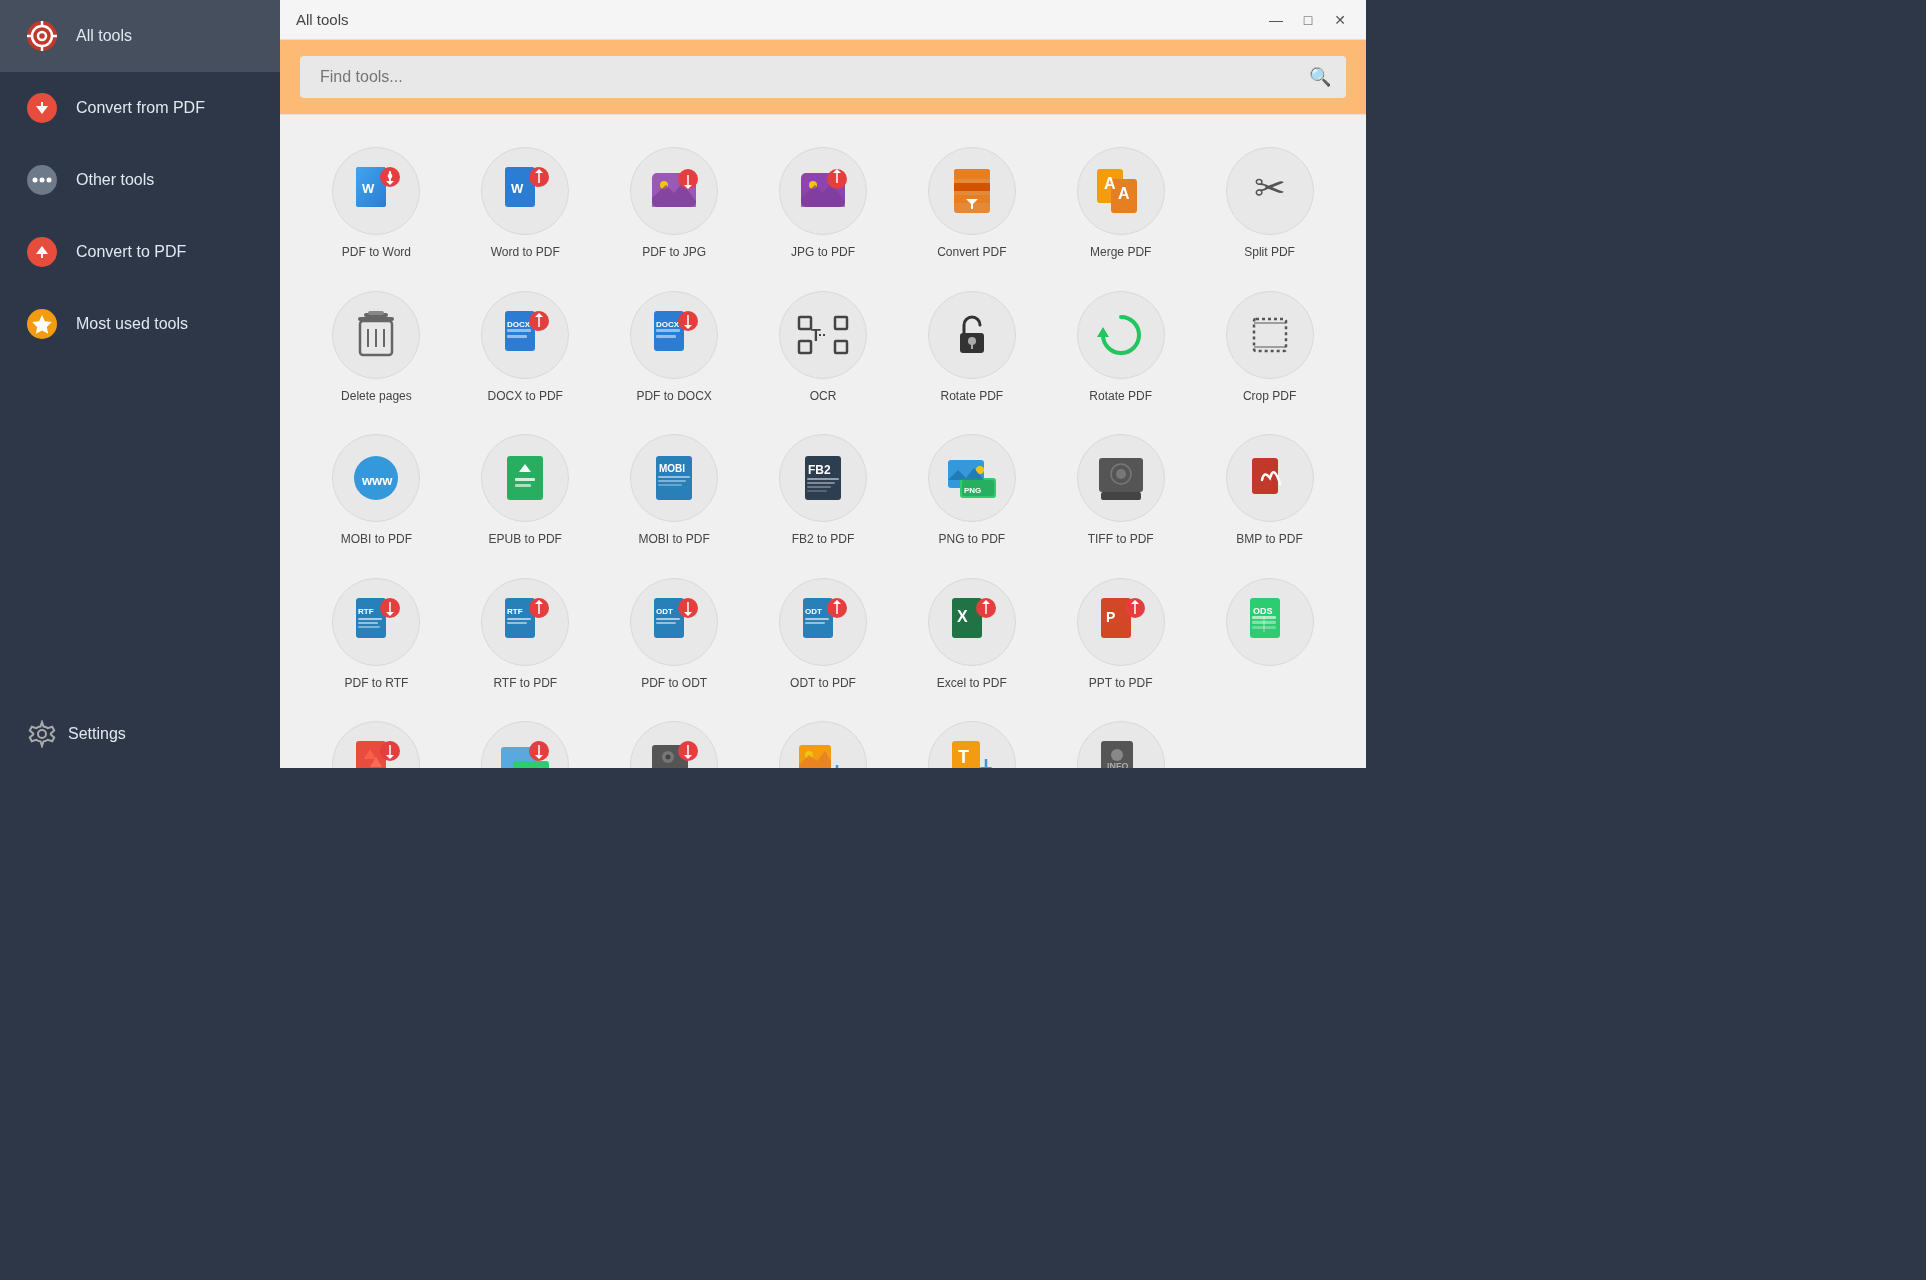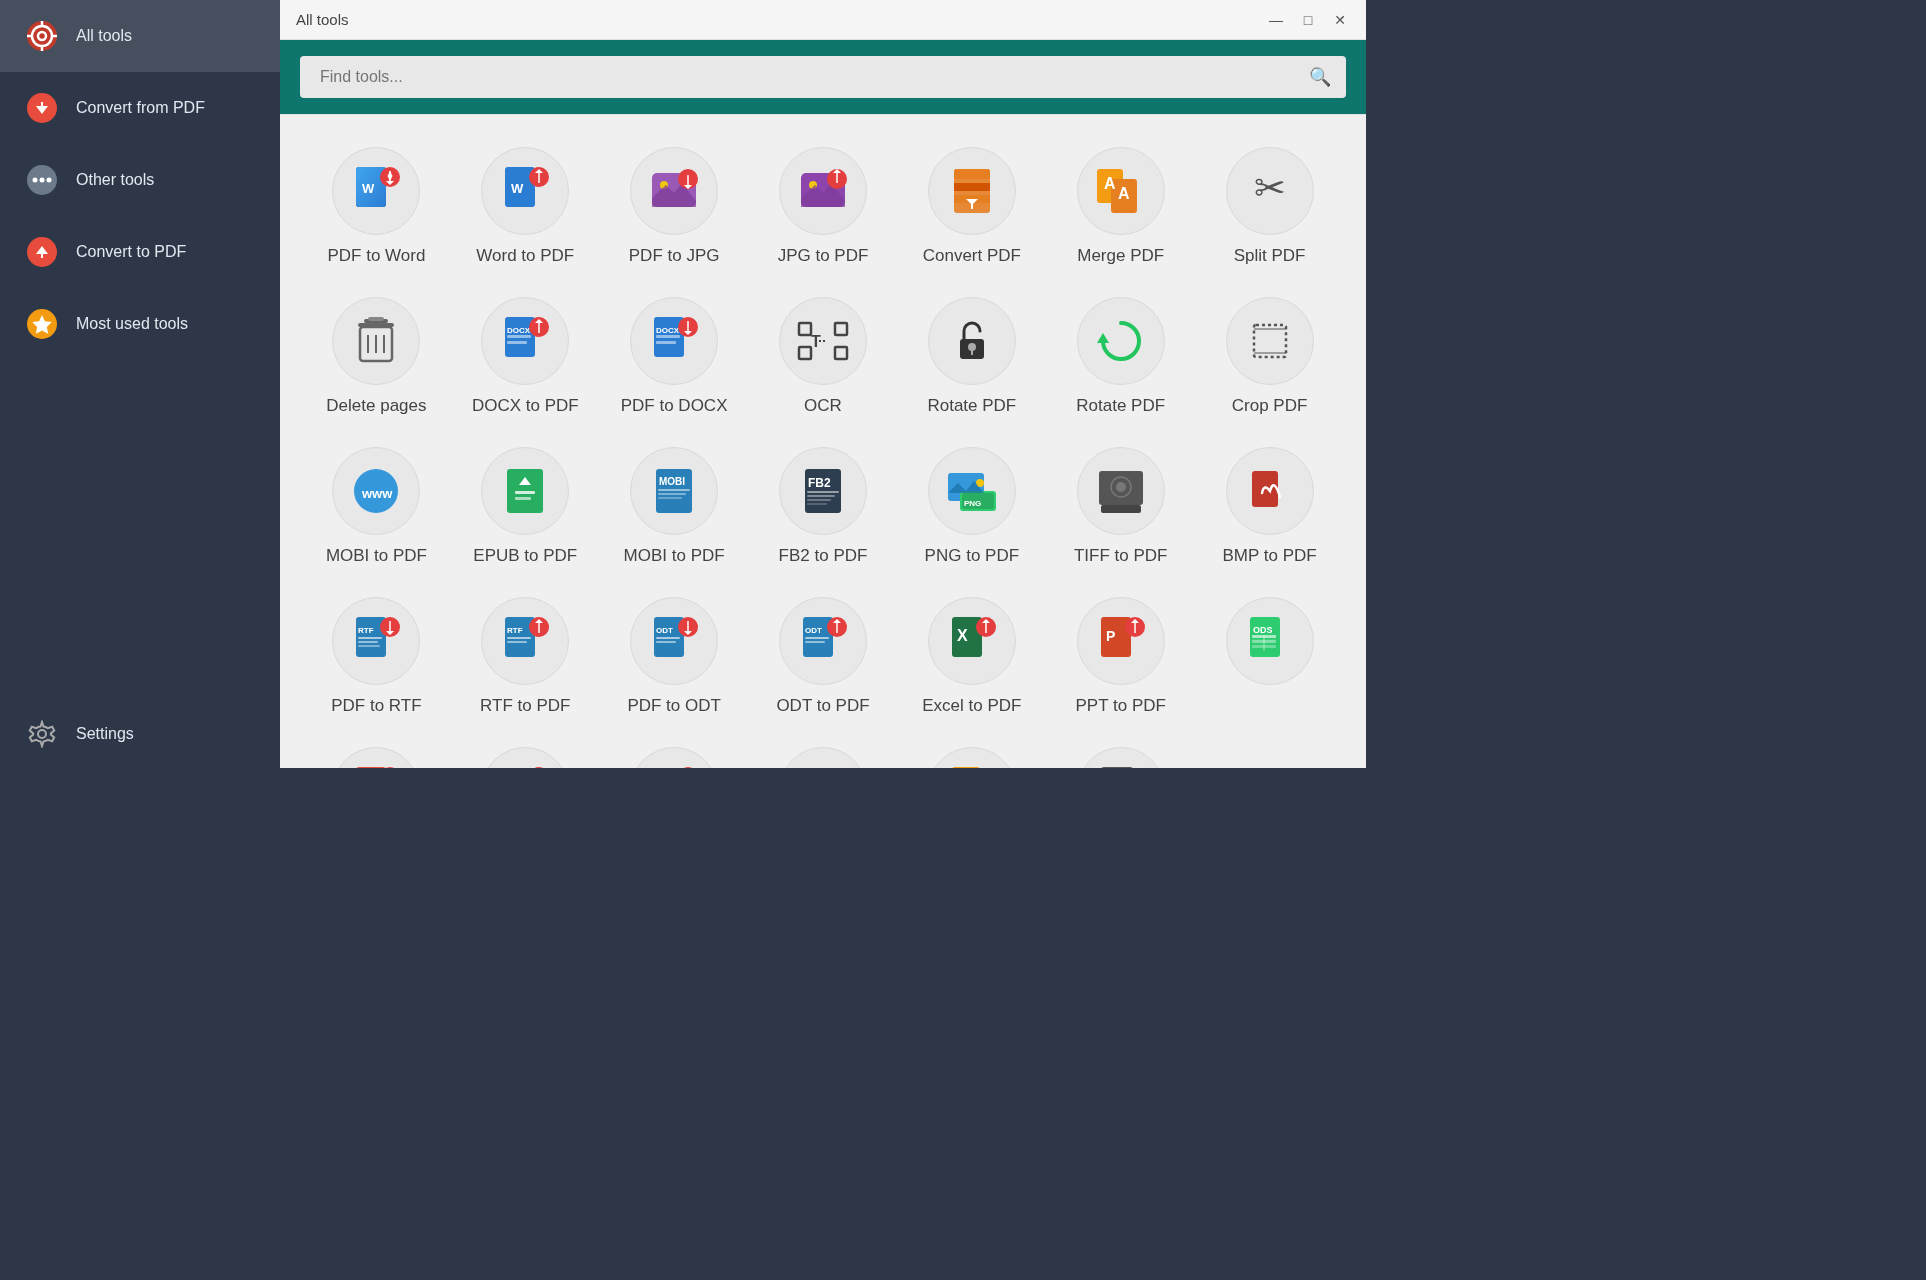--- a/index.html
+++ b/index.html
@@ -31,21 +31,21 @@
       display: flex;
       align-items: center;
       justify-content: center;
       flex-shrink: 0;
     }
     .sidebar-spacer { flex: 1; }
     .sidebar-bottom {
       padding: 16px 24px;
       display: flex;
       align-items: center;
-      gap: 16px;
+      gap: 8px;
       color: #e2e8f0;
       font-size: 16px;
       cursor: pointer;
     }
 
     
     .main {
       flex: 1;
       background: #f0f0f0;
       display: flex;
@@ -76,21 +76,21 @@
       display: flex;
       align-items: center;
       justify-content: center;
       color: #555;
       font-size: 14px;
     }
 
     
     .search-bar {
       padding: 16px 20px;
-      background: #0f766e;
+      background: #fdba74;
       border-bottom: 1px solid #e0e0e0;
     }
     .search-input-wrap {
       position: relative;
       background: #e8e8e8;
       border-radius: 4px;
     }
     .search-input {
       width: 100%;
       padding: 12px 50px 12px 20px;
@@ -134,21 +134,21 @@
       border-radius: 50%;
       background: #e8e8e8;
       display: flex;
       align-items: center;
       justify-content: center;
       margin-bottom: 10px;
       border: 1px solid #d8d8d8;
       overflow: hidden;
     }
     .tool-label {
-      font-size: 17px;
+      font-size: 12px;
       color: #444;
       text-align: center;
       line-height: 1.3;
     }
 
     
     .tool-svg { width: 56px; height: 56px; }
 
     
     .tools-grid::-webkit-scrollbar { width: 6px; }

